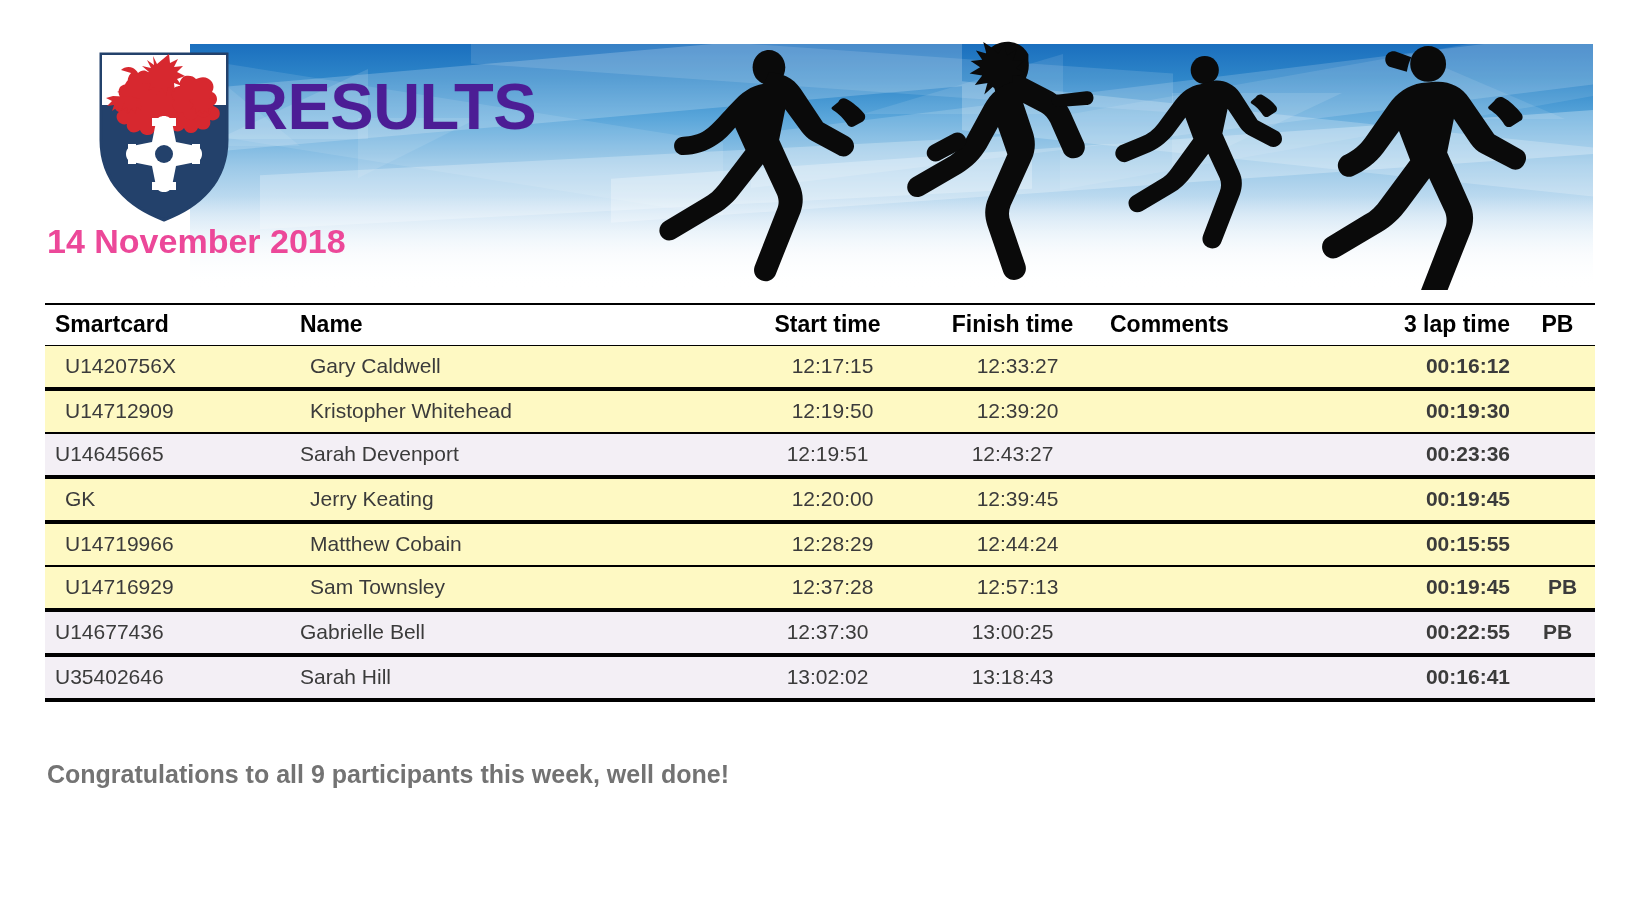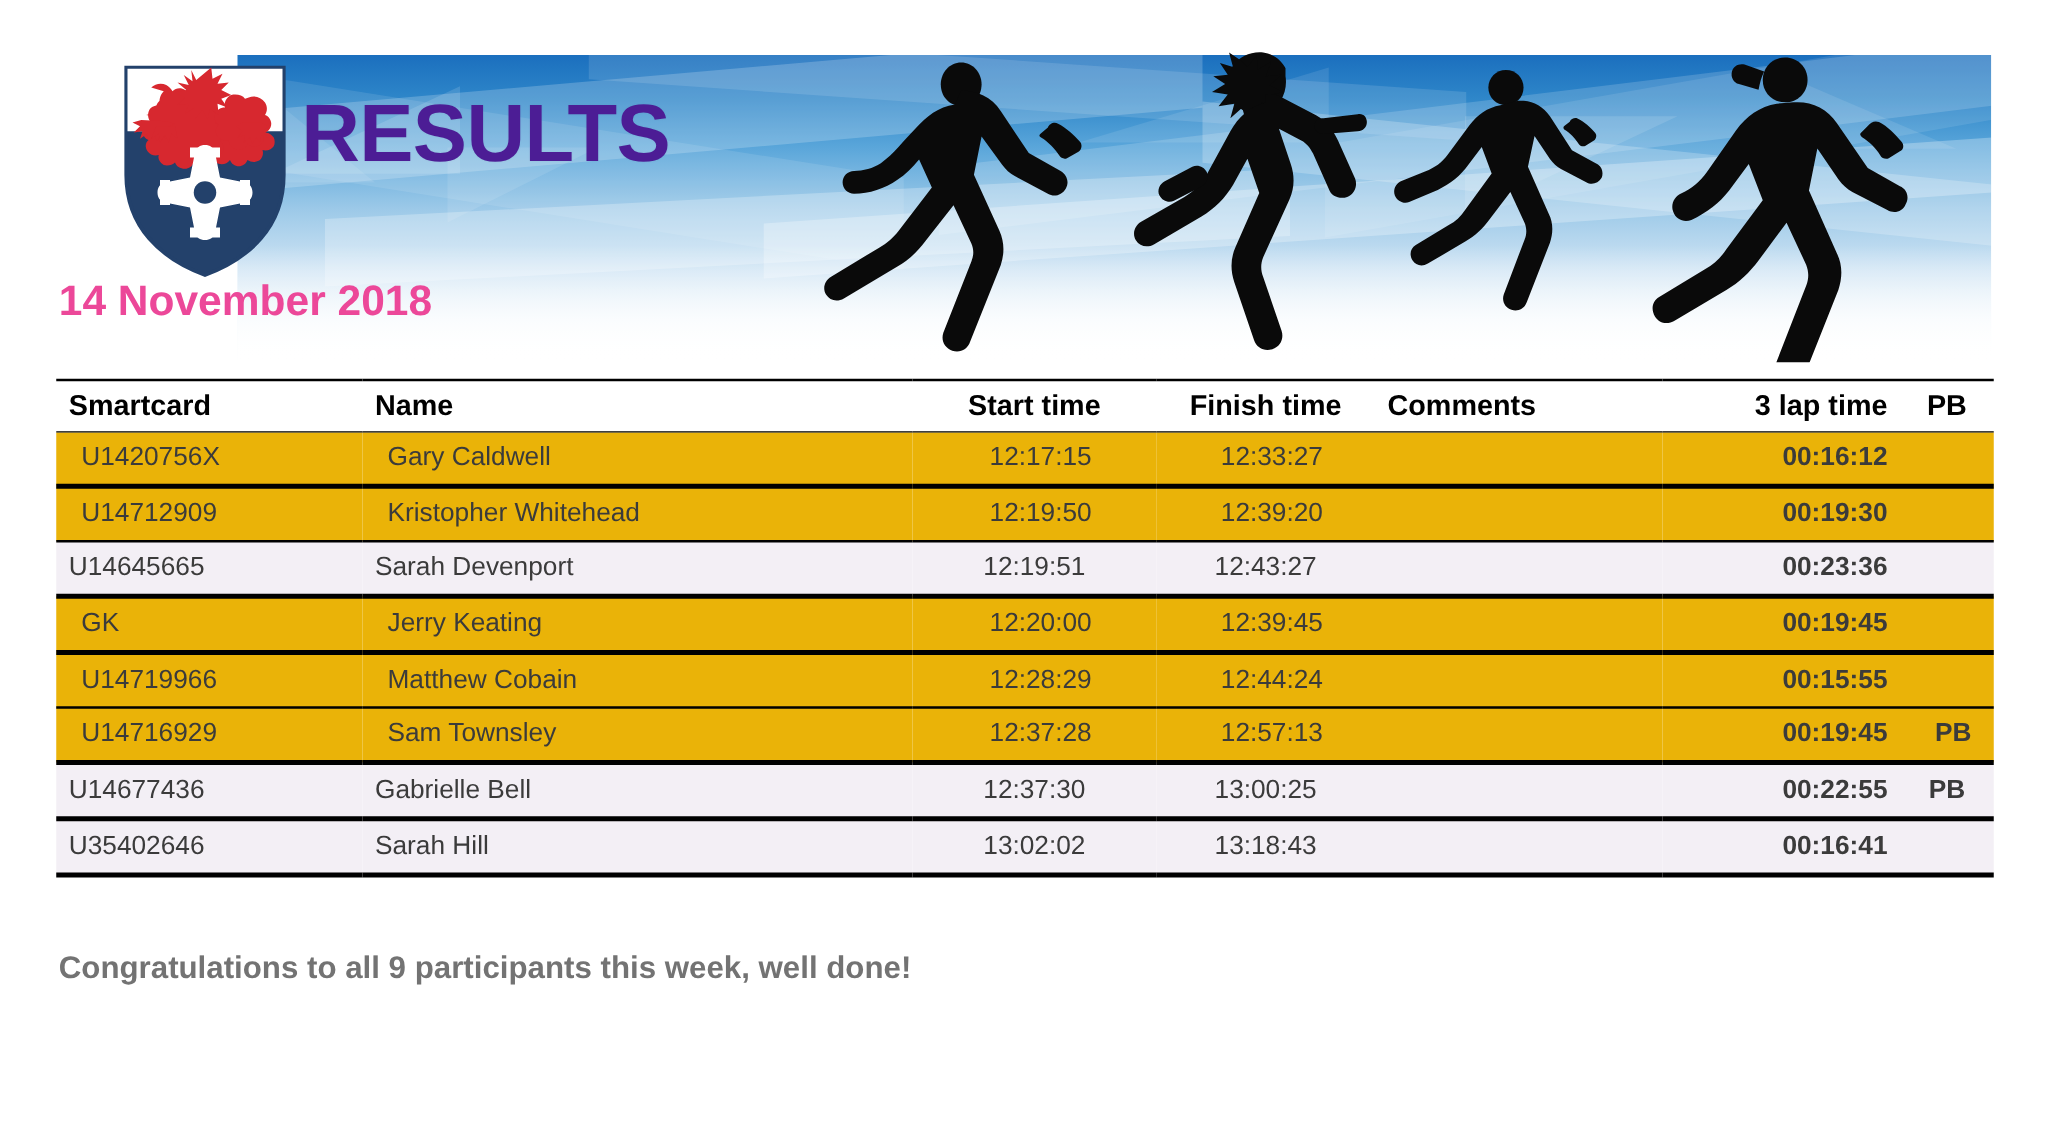--- a/index.html
+++ b/index.html
@@ -115,21 +115,21 @@
     background: #ffffff;
     white-space: nowrap;
   }
   .results-table tbody td {
     font-size: 21px;
     color: #3b3b3b;
     padding: 8px 10px 9px 10px;
     border-bottom: 4px solid #000000;
     white-space: nowrap;
   }
-  .results-table tbody tr.shade-blue td { background: #eab308; padding-left: 20px; }
+  .results-table tbody tr.shade-blue td { background: #fef9c3; padding-left: 20px; }
   .results-table tbody tr.shade-pink td { background: #f3eff5; margin-top: 24px; }
   .results-table tbody tr.thin-sep td { border-bottom-width: 2px; }
 
   .col-smartcard { width: 245px; text-align: left; }
   .col-name      { width: 440px; text-align: left; }
   .col-start     { width: 195px; text-align: center; }
   .col-finish    { width: 175px; text-align: center; }
   .col-comments  { width: 230px; text-align: left; }
   .col-lap       { width: 190px; text-align: right; }
   .col-pb        { width: 75px;  text-align: center; }

